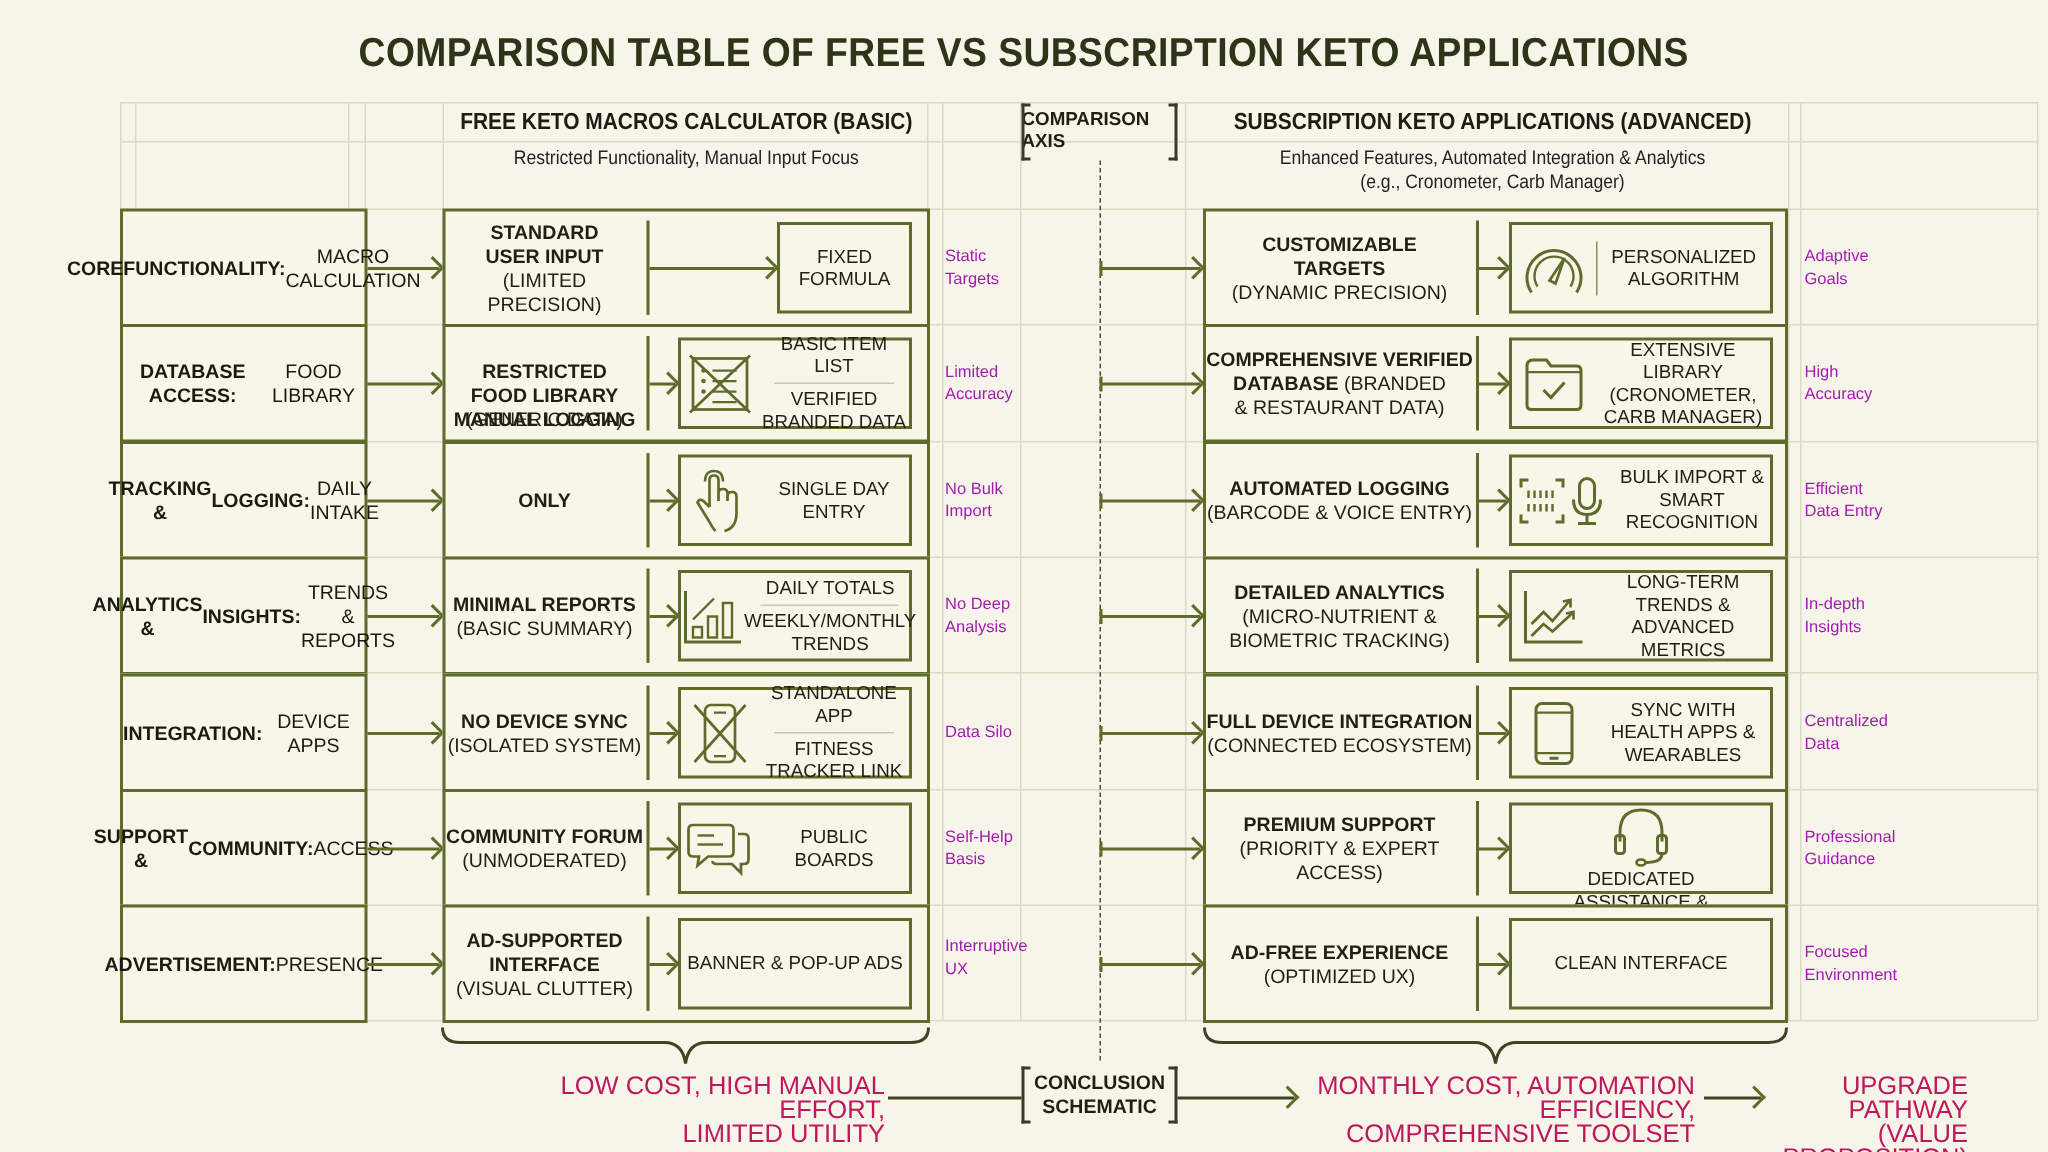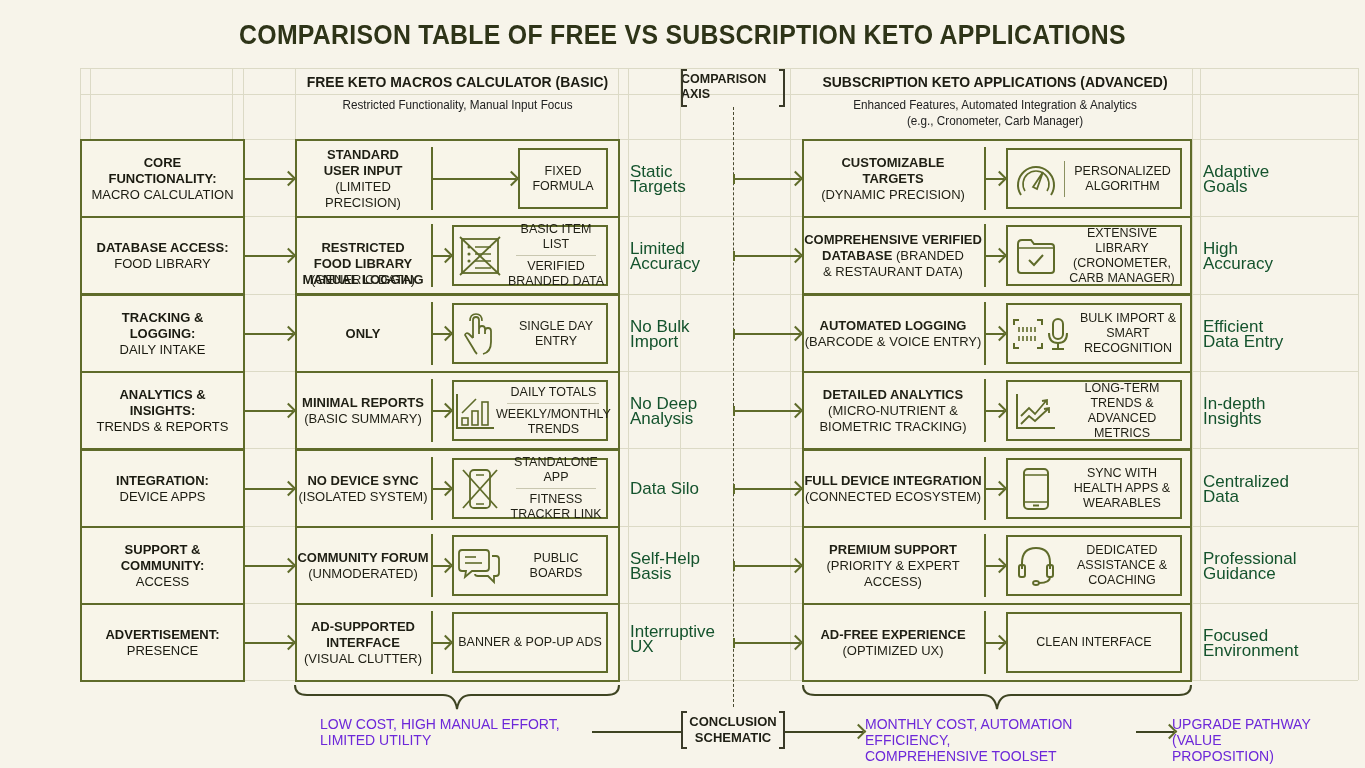--- a/index.html
+++ b/index.html
@@ -39,52 +39,52 @@
   .bracket-l { left: 0; border-right: none; }
   .bracket-r { right: 0; border-left: none; }
   .dash-axis {
     position: absolute; left: 733px; top: 107px; width: 0; height: 600px;
     border-left: 1.5px dashed #4a4a30;
   }
   .cell {
     position: absolute; border: 2px solid #5f6b2a; background: #f8f5e9;
   }
   .row-label {
-    position: absolute; display: flex; flex-direction: column; justify-content: center;
+    position: absolute; display: flex; flex-direction: row; justify-content: center;
     align-items: center; text-align: center; font-size: 13px; line-height: 16px;
     color: #1a1a10;
   }
   .row-label .b { font-weight: bold; }
   .mid-text {
     position: absolute; display: flex; flex-direction: column; justify-content: center;
     align-items: center; text-align: center; font-size: 13px; line-height: 16px;
   }
   .mid-text .b { font-weight: bold; }
   .divider { position: absolute; width: 2px; background: #5f6b2a; }
   .inner-box {
     position: absolute; border: 2px solid #5f6b2a; display: flex; align-items: center;
   }
   .inner-text {
     flex: 1; text-align: center; font-size: 12.5px; line-height: 15px;
     display: flex; flex-direction: column; justify-content: flex-start; align-items: center;
   }
   .inner-text .sep { width: 80%; height: 1px; background: #c9c7b0; margin: 3px 0; }
   .icon { width: 48px; display: flex; justify-content: center; align-items: center; }
   .note {
-    position: absolute; font-size: 17px; line-height: 15px; color: #14532d;
+    position: absolute; font-size: 11px; line-height: 15px; color: #a21caf;
   }
   .arrow { position: absolute; height: 2px; background: #5f6b2a; }
   .arrow::after {
     content: ""; position: absolute; right: -1px; top: -5px;
     width: 9px; height: 9px; border-right: 2px solid #5f6b2a; border-top: 2px solid #5f6b2a;
     transform: rotate(45deg);
   }
   .brace { position: absolute; }
   .concl {
-    position: absolute; text-align: left; font-size: 14px; line-height: 16px; color: #6d28d9;
+    position: absolute; text-align: right; font-size: 17px; line-height: 16px; color: #be185d;
   }
   .concl-box {
     position: absolute; left: 681px; top: 711px; width: 104px; height: 38px;
     text-align: center; font-size: 13px; font-weight: bold; line-height: 16px; padding-top: 3px;
   }
   svg { display: block; }
 </style>
 </head>
 <body>
 
@@ -486,21 +486,21 @@
     <div class="arrow" style="left: 734px; top: 564.5px; width: 66px;"></div>
     <div style="position: absolute; left: 733px; top: 560.5px; width: 2px; height: 10px; background: rgb(95, 107, 42);"></div>
     <div class="cell" style="left: 802px; top: 526px; width: 390px; height: 79px;"></div>
     <div class="mid-text" style="left: 804px; top: 526px; width: 178px; height: 79px;">
       <div class="b">PREMIUM SUPPORT</div>
       <div>(PRIORITY &amp; EXPERT</div>
       <div>ACCESS)</div>
     </div>
     <div class="divider" style="left: 984px; top: 534px; height: 63px;"></div>
     <div class="arrow" style="left: 986px; top: 564.5px; width: 18px;"></div>
-    <div class="inner-box" style="left: 1006px; top: 535px; width: 176px; height: 61px;">
+    <div class="inner-box" style="left: 1006px; top: 535px; width: 176px; height: 61px; flex-direction: column;">
       <div class="icon" style="width: 56px;">
         <svg width="38" height="42" viewBox="0 0 38 42">
           <path d="M5 24 L5 18 Q5 3 19 3 Q33 3 33 18 L33 24" fill="none" stroke="#5f6b2a" stroke-width="2"></path>
           <rect x="2" y="20" width="6" height="12" rx="2" fill="none" stroke="#5f6b2a" stroke-width="2"></rect>
           <rect x="30" y="20" width="6" height="12" rx="2" fill="none" stroke="#5f6b2a" stroke-width="2"></rect>
           <path d="M33 32 Q33 38 22 38" fill="none" stroke="#5f6b2a" stroke-width="2"></path>
           <ellipse cx="19" cy="38" rx="3" ry="2" fill="none" stroke="#5f6b2a" stroke-width="1.8"></ellipse>
         </svg>
       </div>
       <div class="inner-text">

